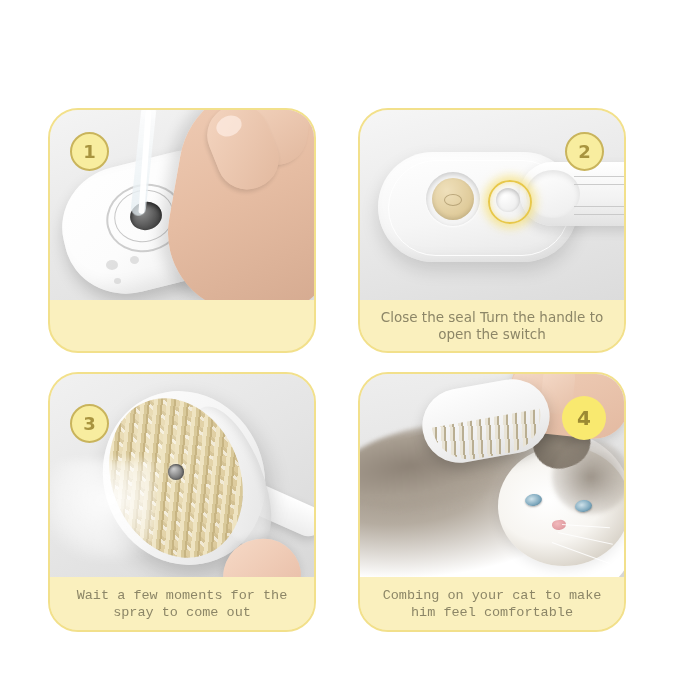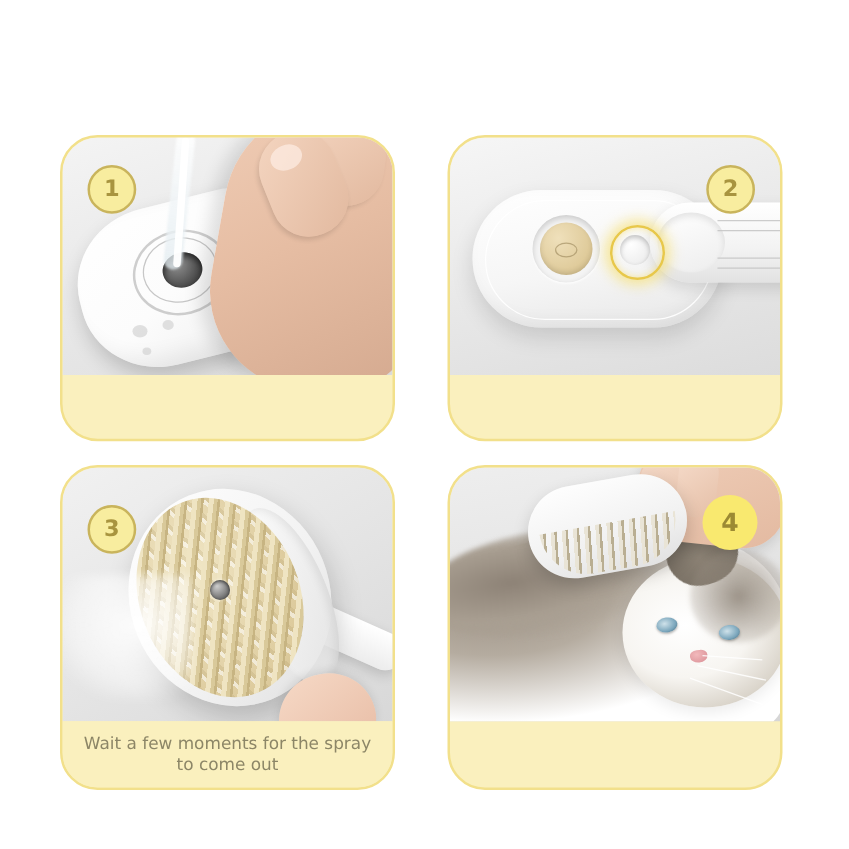--- a/index.html
+++ b/index.html
@@ -60,21 +60,21 @@
     background:#FAF0BE;
     color:#8C8667;
     font-size:13.5px;
     line-height:17px;
     text-align:center;
     display:flex;align-items:center;justify-content:center;
     padding:0 10px;
     box-sizing:border-box;
   }
   .panel.p1 .caption,.panel.p2 .caption{height:51px;}
-  .panel.p3 .caption,.panel.p4 .caption{height:53px;}
+  .panel.p3 .caption,.panel.p4 .caption{height:53px;font-family:Liberation Mono, monospace;}
 
   
   .badge{
     position:absolute;
     width:39px;height:39px;border-radius:50%;
     background:#F8ED9F;
     border:2px solid #C9B45C;
     color:#A8943F;
     font-size:18px;font-weight:700;
     display:flex;align-items:center;justify-content:center;
@@ -392,20 +392,21 @@
         <div class="handle-knob"></div>
         <div class="cap-outer"></div>
         <div class="cap-tan"></div>
         <div class="cap-oval"></div>
         <div class="switch-btn"></div>
         <div class="switch-glow"></div>
         <div class="badge b2">
           <span>2</span>
         </div>
       </div>
+      <div class="caption">Close the seal Turn the handle to open the switch</div>
     </div>
 
     <div class="panel p3">
       <div class="photo">
         <div class="brush-handle"></div>
         <div class="brush-head"></div>
         <div class="brush-rim"></div>
         <div class="bristle-field"></div>
         <div class="nozzle"></div>
         <div class="mist"></div>
@@ -432,16 +433,17 @@
         <div class="whisker" style="right:14px;top:150px;width:48px;transform:rotate(4deg);"></div>
         <div class="hand4"></div>
         <div class="hand4-finger" style="left:150px;top:-8px;width:34px;height:56px;transform:rotate(12deg);"></div>
         <div class="hand4-finger" style="left:182px;top:-12px;width:32px;height:52px;transform:rotate(6deg);"></div>
         <div class="brush4"></div>
         <div class="brush4-teeth"></div>
         <div class="badge plain b4">
           <span>4</span>
         </div>
       </div>
+      <div class="caption">Combing on your cat to make him feel comfortable</div>
     </div>
 
   </div>
 </div>
 
 </body></html>

